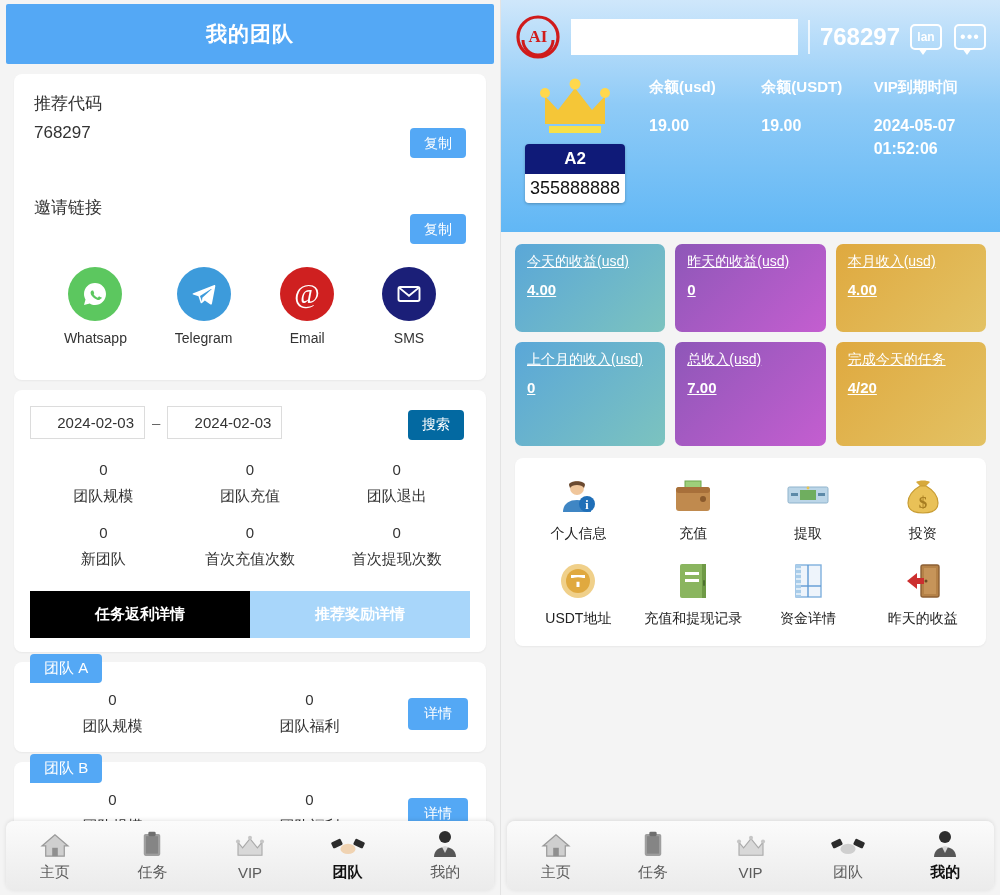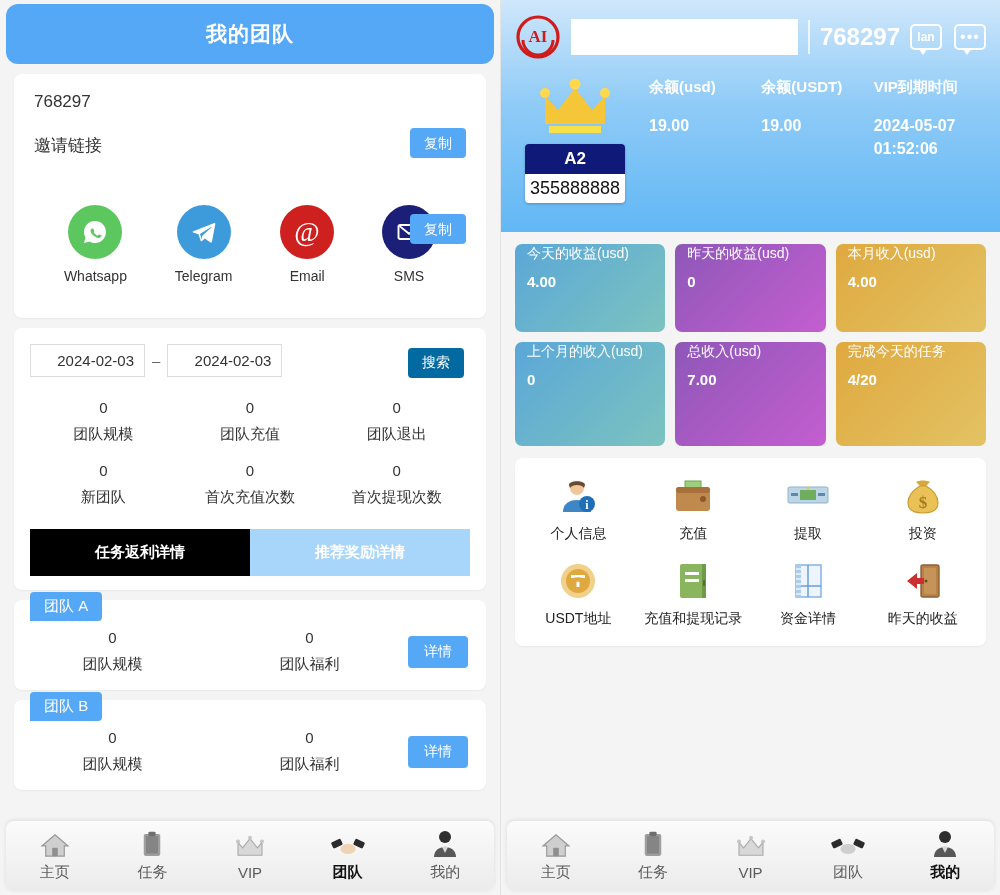--- a/index.html
+++ b/index.html
@@ -15,40 +15,40 @@
   .panel-left {
     position: relative;
     width: 500px; height: 895px;
     background: #f4f4f4;
     overflow: hidden;
   }
   .lp-header {
     height: 60px; margin: 4px 6px 0 6px;
     background: #54a8f5;
     display: flex; align-items: center; justify-content: center;
-    border-radius: 12px;
+    border-radius: 2px;
   }
   .lp-header-title {
     color: #ffffff; font-size: 21px; font-weight: bold; letter-spacing: 1px;
   }
   .lp-body { padding: 0 14px; }
 
   .card {
     background: #ffffff;
     border-radius: 8px;
     margin-top: 10px;
     box-shadow: 0 1px 2px rgba(0,0,0,0.05);
   }
 
   
   .ref-card { padding: 18px 20px 16px 20px; position: relative; }
   .ref-label { font-size: 17px; color: #333; margin-bottom: 8px; }
   .ref-code { font-size: 17px; color: #333; }
   .ref-gap { height: 22px; }
-  .ref-link-label { font-size: 17px; color: #333; }
+  .ref-link-label { font-size: 17px; color: #333; margin-top: 31px; }
   .ref-link-value { font-size: 15px; color: #333; min-height: 22px; }
   .btn-copy {
     position: absolute; right: 20px;
     background: #54a8f5; color: #fff;
     font-size: 14px; padding: 6px 14px;
     border: none; border-radius: 4px; cursor: pointer;
     line-height: 1.3;
   }
   .btn-copy-1 { top: 54px; }
   .btn-copy-2 { top: 140px; }
@@ -156,22 +156,23 @@
   .vip-badge-top { background: #0f1a78; color: #fff; font-size: 17px; font-weight: bold; text-align: center; padding: 5px 0; }
   .vip-badge-bot { background: #fff; color: #111; font-size: 18px; text-align: center; padding: 4px 0; }
   .bal-col { flex: 1; display: flex; padding-left: 14px; }
   .bal-item { flex: 1; }
   .bal-lbl { color: #fff; font-size: 15px; font-weight: bold; }
   .bal-val { color: #fff; font-size: 16px; font-weight: bold; margin-top: 17px; line-height: 1.45; }
 
   .rp-stats { display: flex; flex-wrap: wrap; gap: 10px; padding: 12px 14px 0 14px; }
   .scard {
     width: calc((100% - 20px) / 3);
-    height: 88px; border-radius: 7px; padding: 0 12px;
+    height: 88px; border-radius: 7px; padding: 8px 12px;
     color: #fff;
+    text-decoration: underline;
   }
   .scard-tall { height: 104px; }
   .scard-lbl { font-size: 14px; line-height: 1.35; }
   .scard-val { font-size: 15px; font-weight: bold; margin-top: 10px; }
   .sc-blue { background: linear-gradient(135deg, #5aa7d8 0%, #7cc3bf 100%); }
   .sc-purple { background: linear-gradient(135deg, #8e57b8 0%, #c45ed0 100%); }
   .sc-gold { background: linear-gradient(135deg, #dfa93f 0%, #e3c264 100%); }
 
   .menu-card {
     margin: 12px 14px 0 14px; background: #fff; border-radius: 8px;
@@ -206,20 +207,21 @@
 
   <div class="panel-left">
 
     <div class="lp-header">
       <div class="lp-header-title">我的团队</div>
     </div>
 
     <div class="lp-body">
 
       <div class="card ref-card">
+        <div class="ref-label">推荐代码</div>
         <div class="ref-code">768297</div>
         <div class="ref-gap"></div>
         <div class="ref-link-label">邀请链接</div>
         <div class="ref-link-value"></div>
         <button class="btn-copy btn-copy-1">复制</button>
         <button class="btn-copy btn-copy-2">复制</button>
 
         <div class="share-row">
           <div class="share-item">
             <div class="share-icon ic-wa">

